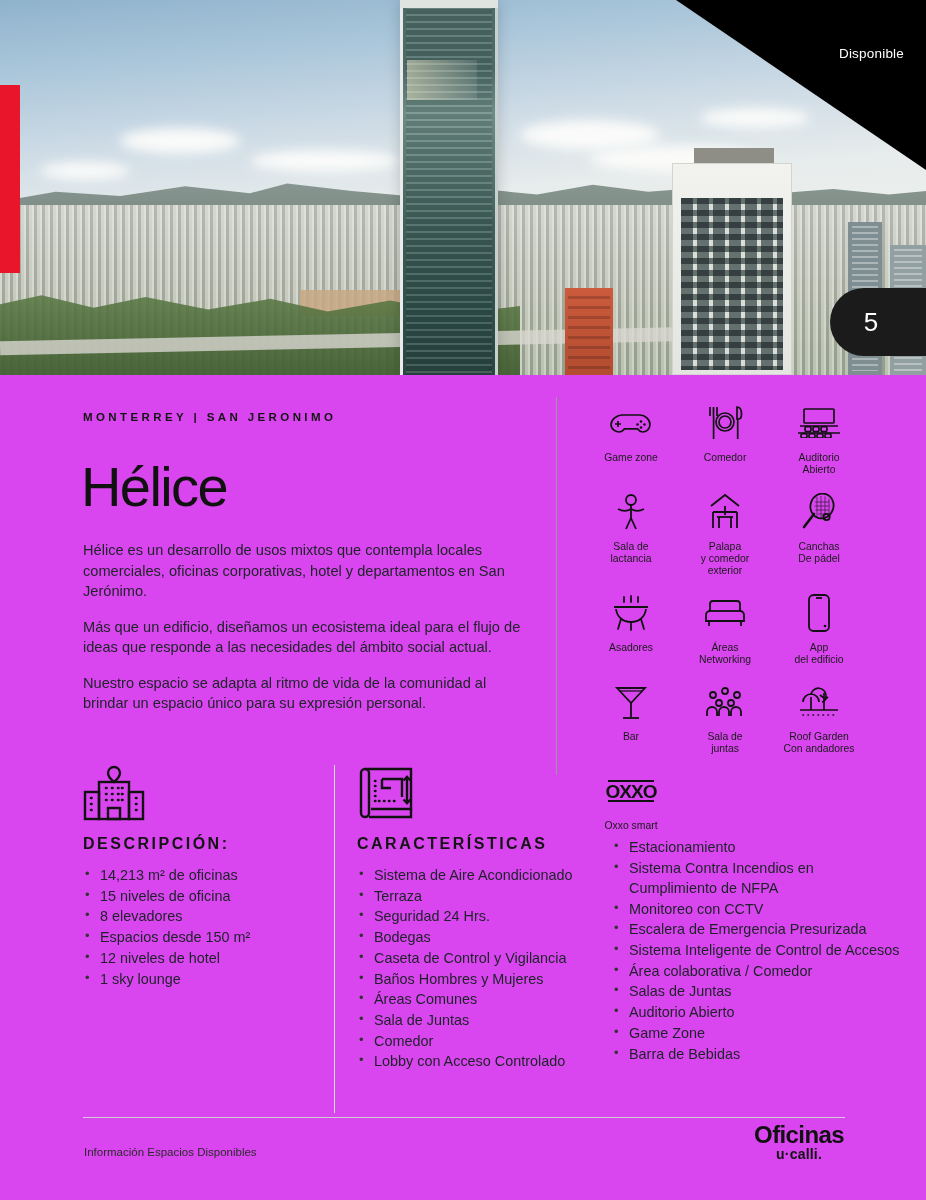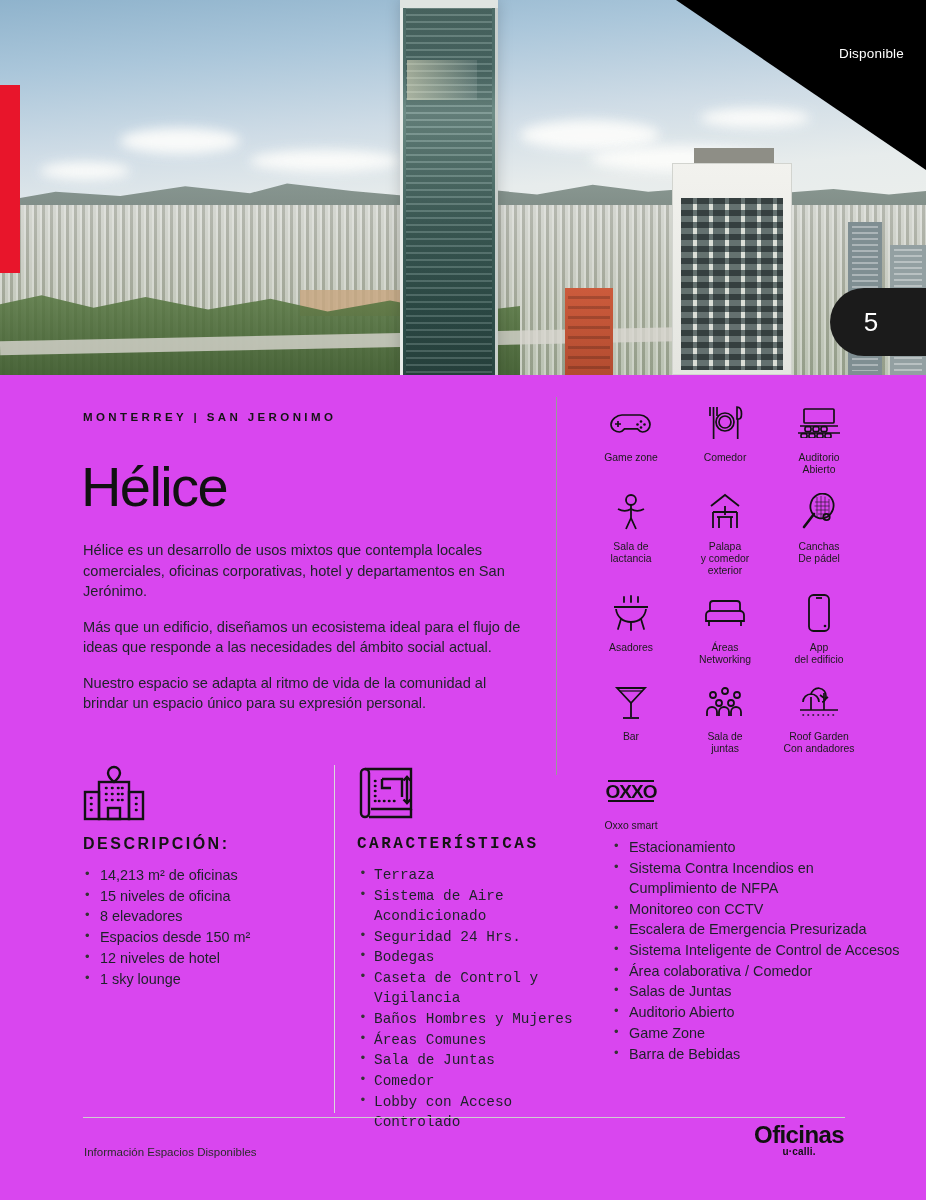--- a/index.html
+++ b/index.html
@@ -156,29 +156,29 @@
   ul.bl { list-style:none; }
   ul.bl li {
     position:relative; padding-left:17px; font-size:14.4px; line-height:20.2px; color:#1d2228;
     margin-bottom:0.5px;
   }
   ul.bl li::before {
     content:"•"; position:absolute; left:2px; top:-1px; font-size:13px; color:#333;
   }
 
   .col-desc { left:83px; top:388px; width:235px; }
-  .col-car  { left:357px; top:388px; width:225px;font-family:Liberation Mono, monospace; }
+  .col-car  { left:357px; top:388px; width:225px; }
   .col-extra{ left:612px; top:462px; width:290px; }
 
   
   .footer-line { position:absolute; left:83px; top:1117px; width:762px; height:1px; background:#cfcfcf; }
   .footer-text { position:absolute; left:84px; top:1146px; font-size:11.5px; color:#2b2b2b; }
   .brand { position:absolute; right:82px; top:1122px; text-align:center; }
   .brand-main { font-size:24px; font-weight:700; letter-spacing:-.6px; color:#111; line-height:1.05; }
-  .brand-sub { font-size:10px; font-weight:700; letter-spacing:.2px; color:#111; margin-top:-1px; }
+  .brand-sub { font-size:14px; font-weight:700; letter-spacing:.2px; color:#111; margin-top:-1px; }
 </style>
 </head>
 <body>
 
 <div class="page">
 
   <div class="hero">
     <div class="hero-sky"></div>
 
     <div class="cloud" style="left:120px;top:128px;width:120px;height:26px;"></div>
@@ -464,22 +464,22 @@
           <path d="M50 10v26" stroke-linecap="round"></path>
           <path d="M46.5 13.5L50 10l3.5 3.5M46.5 32.5L50 36l3.5-3.5"></path>
           <g stroke-width="2.6" stroke-linecap="round">
             <path d="M18 14h.4M18 19h.4M18 24h.4M18 29h.4M18 34h.4"></path>
             <path d="M22 34h.4M27 34h.4M32 34h.4M37 34h.4"></path>
           </g>
         </svg>
       </div>
       <div class="col-head">CARACTERÍSTICAS</div>
       <ul class="bl">
+        <li>Sistema de Aire Acondicionado</li>
         <li>Terraza</li>
-        <li>Sistema de Aire Acondicionado</li>
         <li>Seguridad 24 Hrs.</li>
         <li>Bodegas</li>
         <li>Caseta de Control y Vigilancia</li>
         <li>Baños Hombres y Mujeres</li>
         <li>Áreas Comunes</li>
         <li>Sala de Juntas</li>
         <li>Comedor</li>
         <li>Lobby con Acceso Controlado</li>
       </ul>
     </div>

